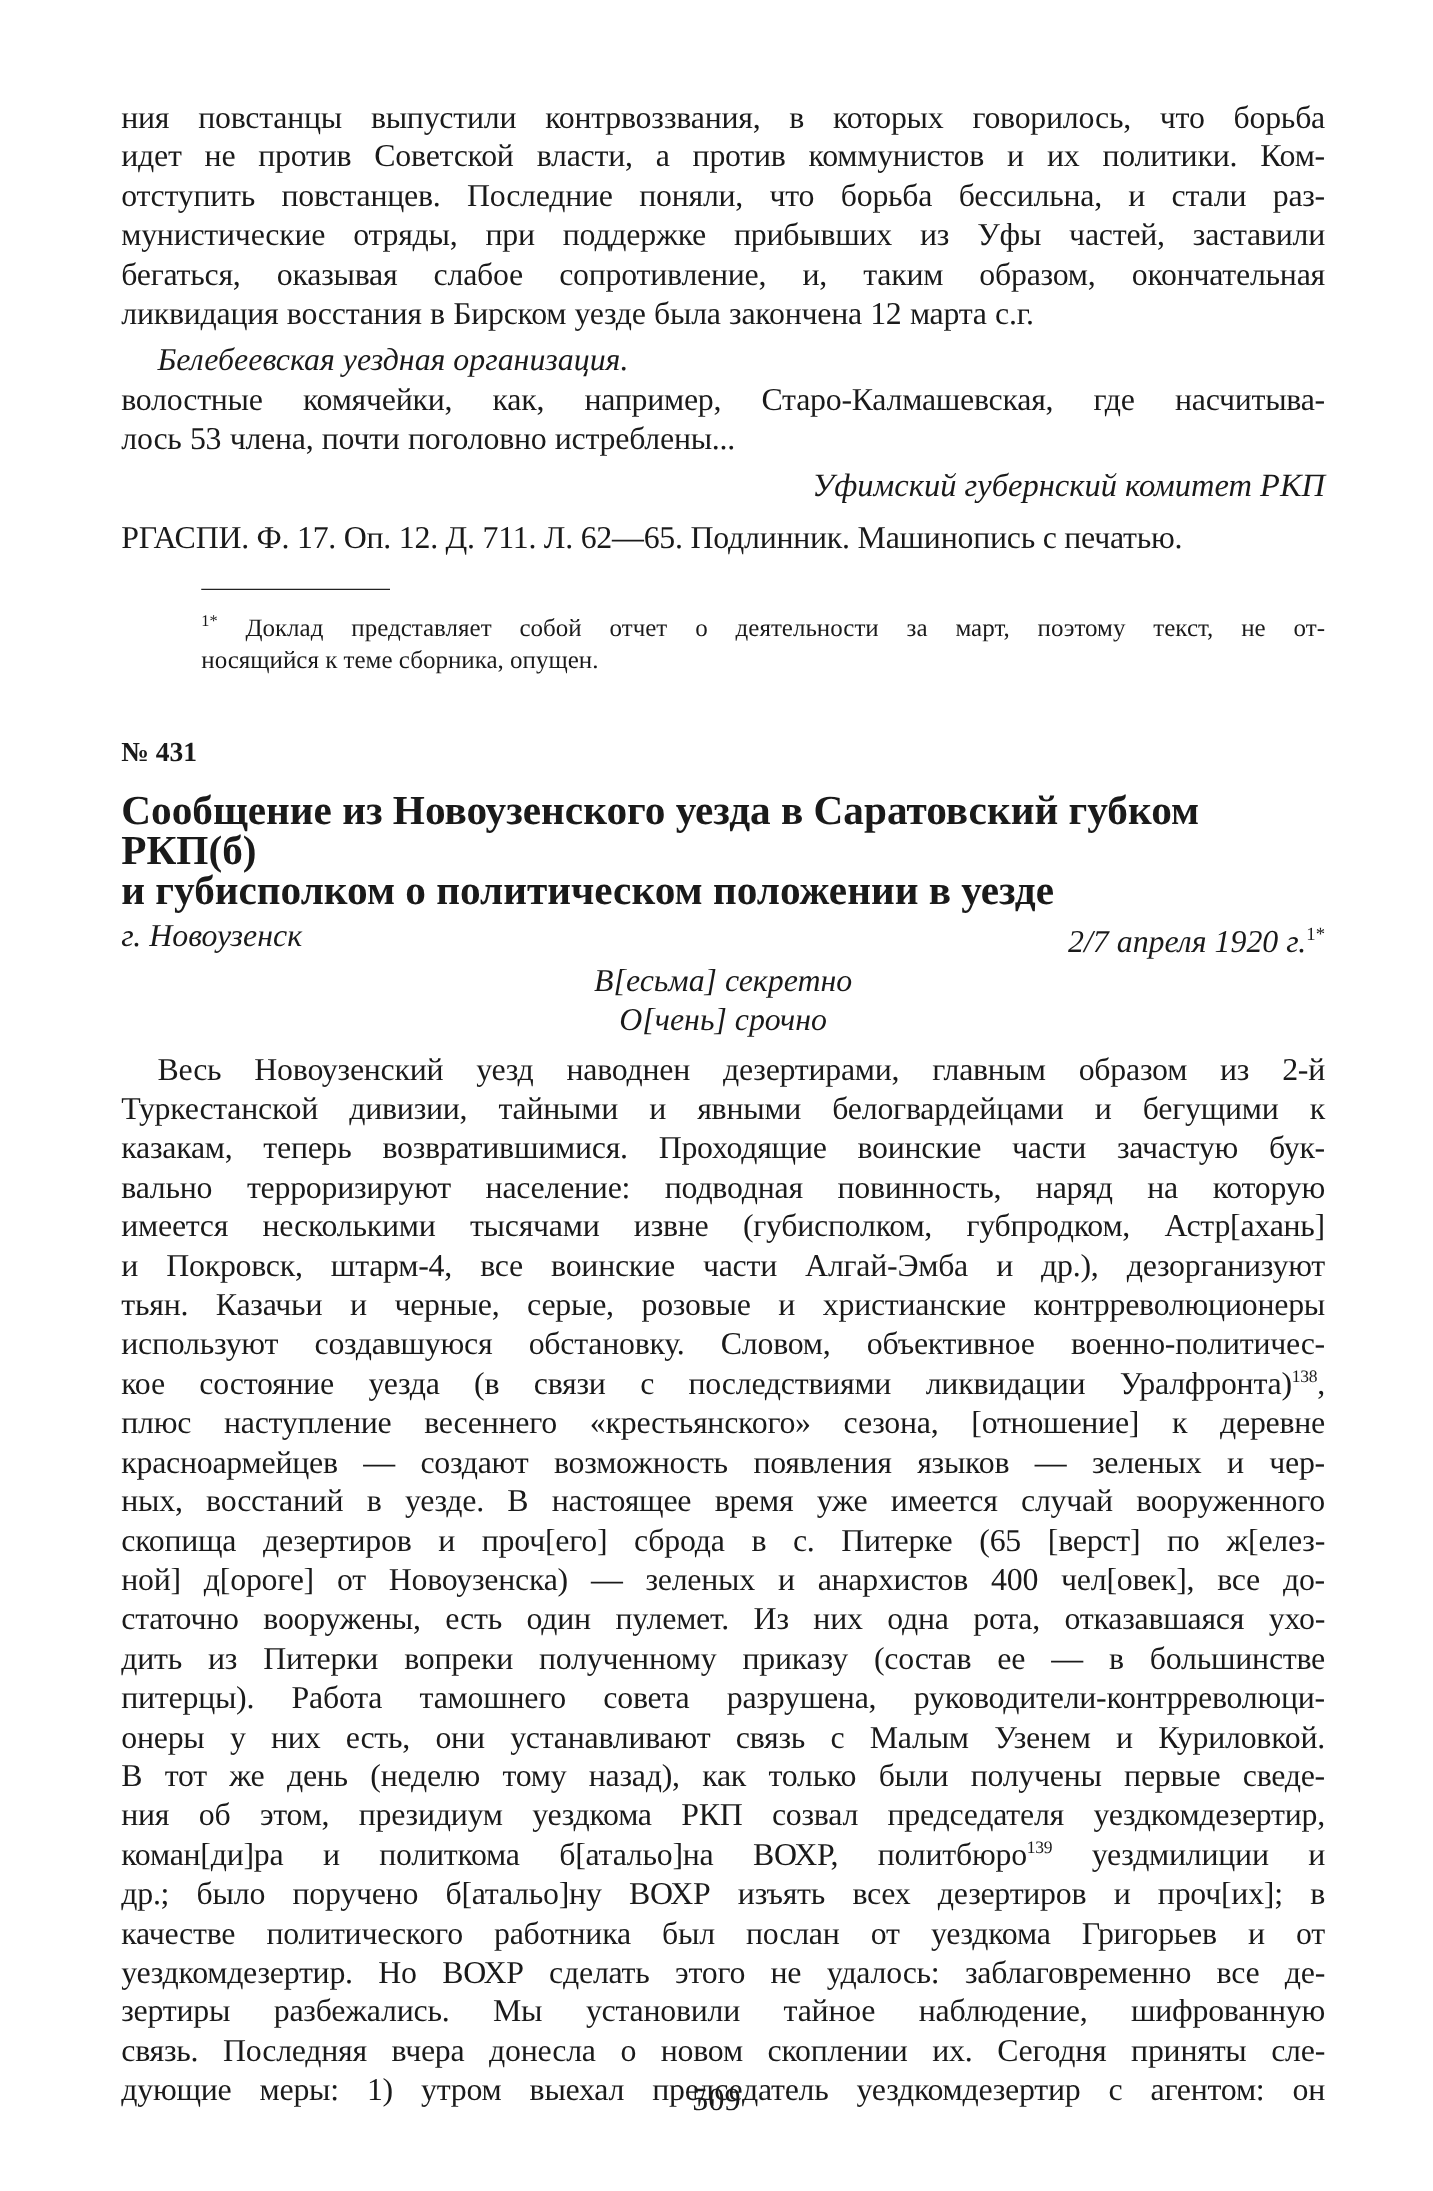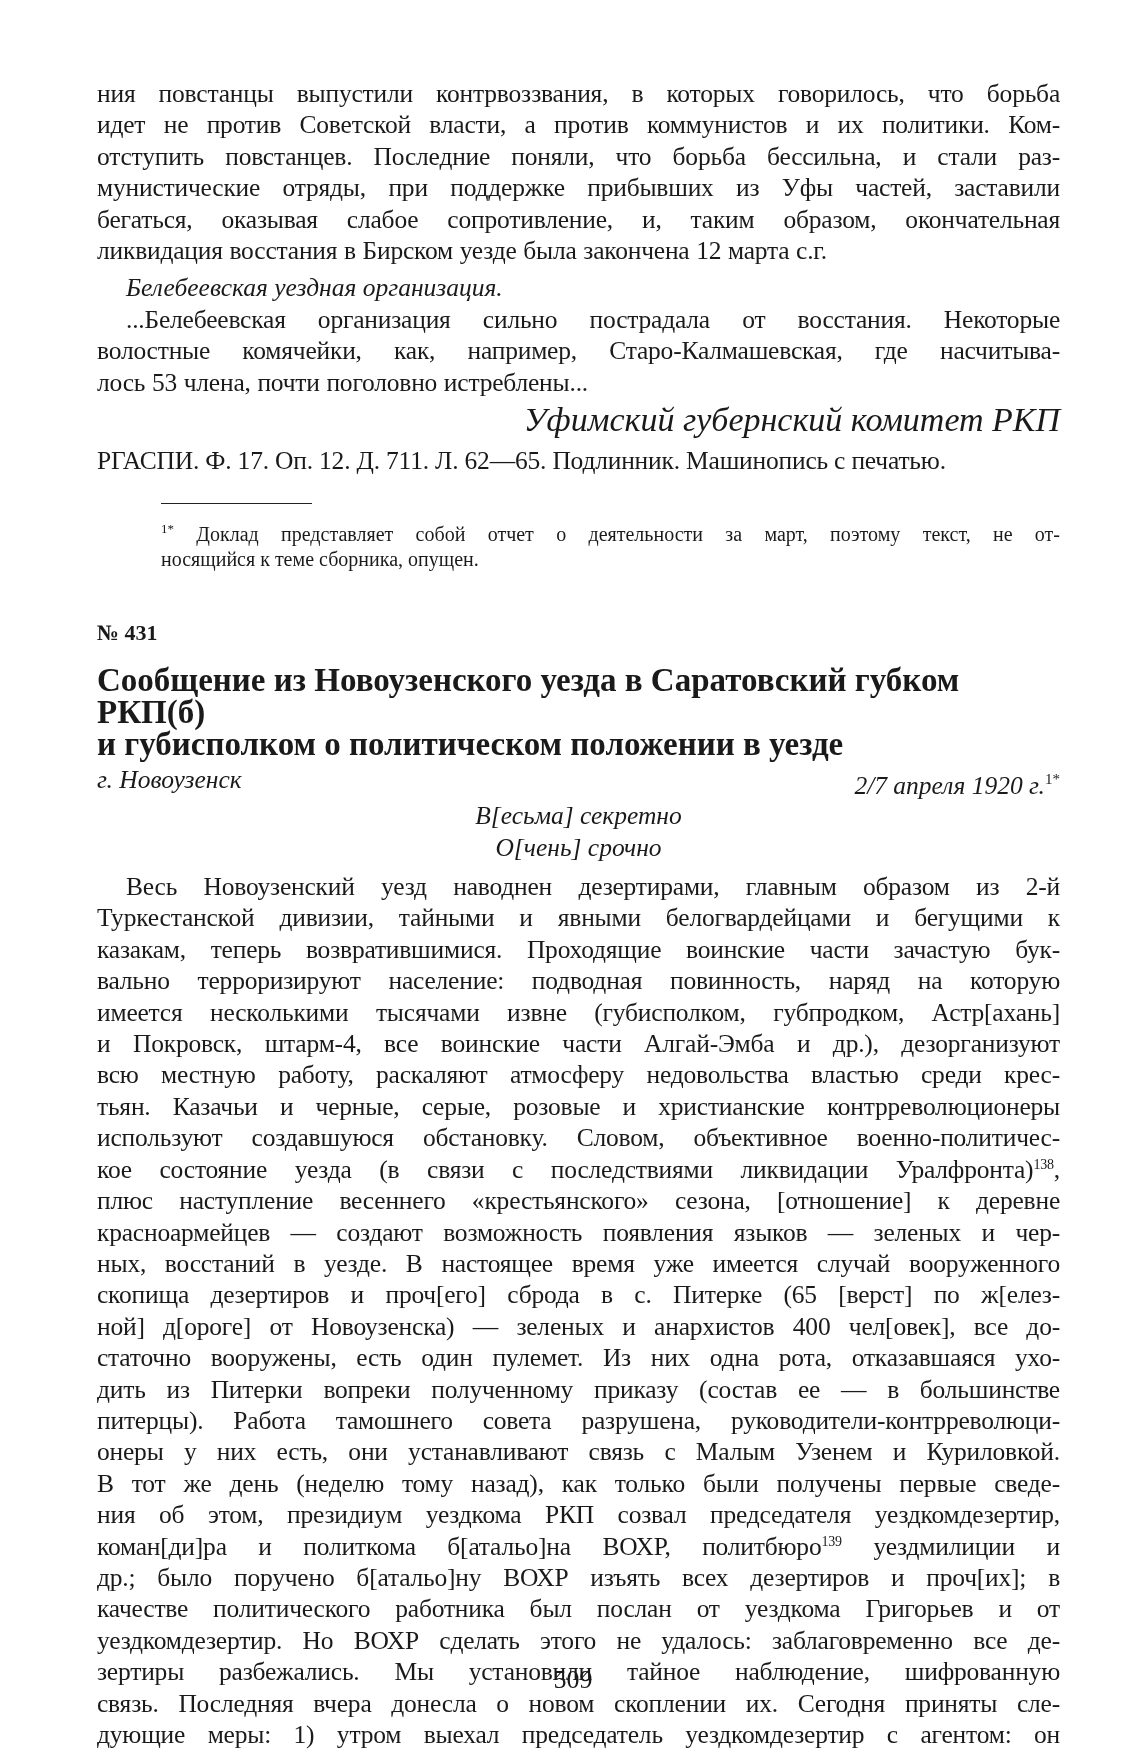--- a/index.html
+++ b/index.html
@@ -39,21 +39,21 @@
       text-align-last: left;
     }
     .indent { text-indent: 29px; }
     .italic { font-style: italic; }
     .section-head {
       font-size: 25.5px;
       line-height: 31.4px;
       margin: 0;
     }
     .signature {
-      font-size: 34px;
+      font-size: 26px;
       line-height: 31.4px;
       text-align: right;
       font-style: italic;
       margin: 6px 0 0 0;
     }
     .source {
       font-size: 25.5px;
       line-height: 31.4px;
       margin: 10px 0 0 0;
       letter-spacing: -0.2px;
@@ -120,21 +120,20 @@
     <span class="line">ния повстанцы выпустили контрвоззвания, в которых говорилось, что борьба</span>
     <span class="line">идет не против Советской власти, а против коммунистов и их политики. Ком-</span>
     <span class="line">отступить повстанцев. Последние поняли, что борьба бессильна, и стали раз-</span>
     <span class="line">мунистические отряды, при поддержке прибывших из Уфы частей, заставили</span>
     <span class="line">бегаться, оказывая слабое сопротивление, и, таким образом, окончательная</span>
     <span class="line last">ликвидация восстания в Бирском уезде была закончена 12 марта с.г.</span>
   </div>
 
   <p class="section-head italic indent" style="margin-top:6px;">Белебеевская уездная организация.</p>
   <div class="para">
-    <span class="line" style="padding-left:29px;">...Белебеевская организация сильно пострадала от восстания. Некоторые</span>
     <span class="line">волостные комячейки, как, например, Старо-Калмашевская, где насчитыва-</span>
     <span class="line last">лось 53 члена, почти поголовно истреблены...</span>
   </div>
 
   <p class="signature">Уфимский губернский комитет РКП</p>
 
   <p class="source">РГАСПИ. Ф. 17. Оп. 12. Д. 711. Л. 62—65. Подлинник. Машинопись с печатью.</p>
 
   <div class="fn-rule"></div>
   <div class="footnote">
@@ -156,21 +155,20 @@
     <div>О[чень] срочно</div>
   </div>
 
   <div class="para body-text">
     <span class="line" style="padding-left:29px;">Весь Новоузенский уезд наводнен дезертирами, главным образом из 2-й</span>
     <span class="line">Туркестанской дивизии, тайными и явными белогвардейцами и бегущими к</span>
     <span class="line">казакам, теперь возвратившимися. Проходящие воинские части зачастую бук-</span>
     <span class="line">вально терроризируют население: подводная повинность, наряд на которую</span>
     <span class="line">имеется несколькими тысячами извне (губисполком, губпродком, Астр[ахань]</span>
     <span class="line">и Покровск, штарм-4, все воинские части Алгай-Эмба и др.), дезорганизуют</span>
-    <span class="line">всю местную работу, раскаляют атмосферу недовольства властью среди крес-</span>
     <span class="line">тьян. Казачьи и черные, серые, розовые и христианские контрреволюционеры</span>
     <span class="line">используют создавшуюся обстановку. Словом, объективное военно-политичес-</span>
     <span class="line"><span>кое состояние уезда (в связи с последствиями ликвидации Уралфронта)</span><sup class="ref">138</sup>,</span>
     <span class="line">плюс наступление весеннего «крестьянского» сезона, [отношение] к деревне</span>
     <span class="line">красноармейцев — создают возможность появления языков — зеленых и чер-</span>
     <span class="line">ных, восстаний в уезде. В настоящее время уже имеется случай вооруженного</span>
     <span class="line">скопища дезертиров и проч[его] сброда в с. Питерке (65 [верст] по ж[елез-</span>
     <span class="line">ной] д[ороге] от Новоузенска) — зеленых и анархистов 400 чел[овек], все до-</span>
     <span class="line">статочно вооружены, есть один пулемет. Из них одна рота, отказавшаяся ухо-</span>
     <span class="line">дить из Питерки вопреки полученному приказу (состав ее — в большинстве</span>

